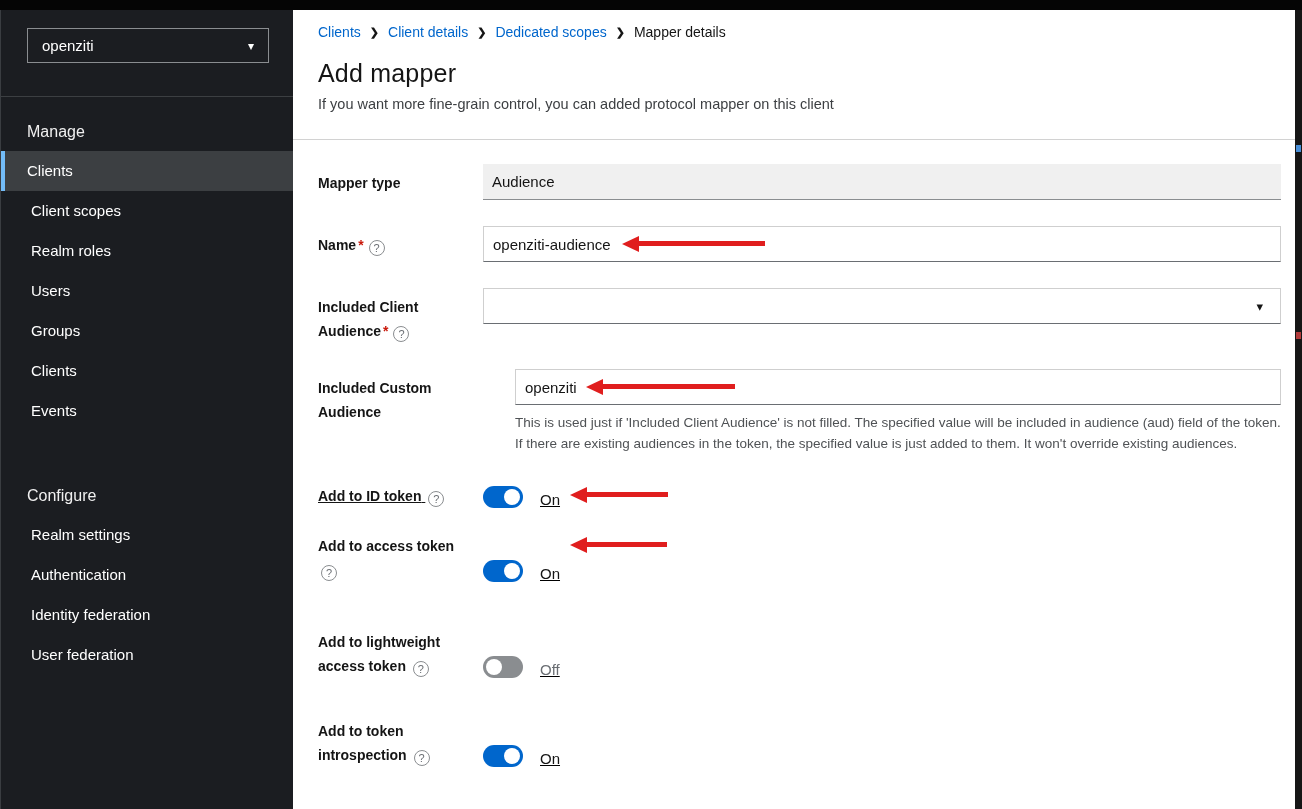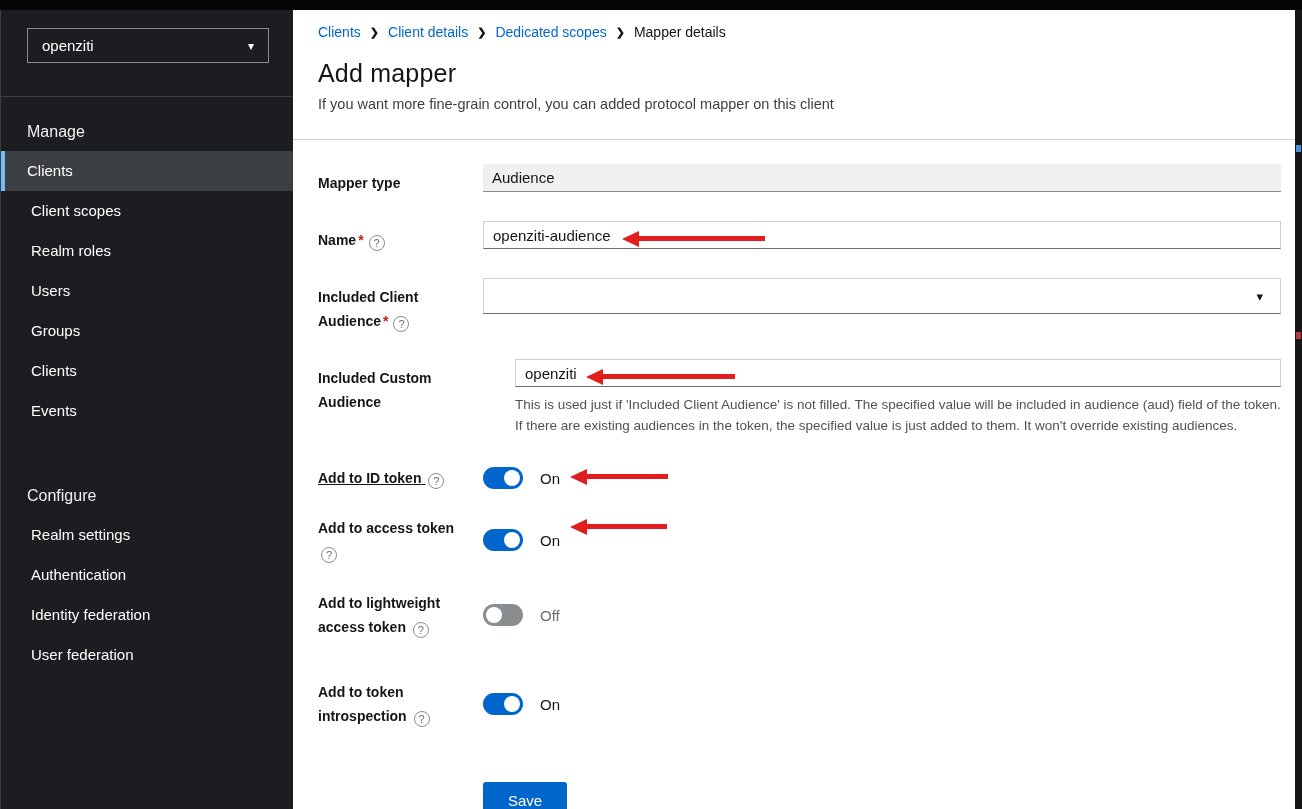--- a/index.html
+++ b/index.html
@@ -40,31 +40,31 @@
   .form { padding:24px 21px 0 25px; }
   .form-row { display:flex; margin-bottom:26px; }
   .form-label { width:165px; padding:7px 15px 0 0; font-size:14px; font-weight:700;
     color:#151515; line-height:24px; flex-shrink:0; }
   .req { color:#c9190b; font-weight:700; padding:0 2px; }
   .qicon { display:inline-block; width:16px; height:16px; border:1px solid #8a8d90;
     border-radius:50%; font-size:11px; line-height:14px; text-align:center; color:#6a6e73;
     font-weight:400; vertical-align:-2px; margin-left:3px; cursor:pointer; }
   .form-field { flex:1; position:relative; }
 
-  .text-input { width:100%; height:28px; font-size:15px; color:#151515; padding:0 9px;
+  .text-input { width:100%; height:36px; font-size:15px; color:#151515; padding:0 9px;
     border:1px solid #cfcfcf; border-bottom:1px solid #6a6e73; background:#fff; outline:none;
     font-family:"Liberation Sans", sans-serif; }
   .text-input.disabled { background:#f0f0f0; border:none; border-bottom:1px solid #8a8d90; color:#151515; }
   .select-box { width:100%; height:36px; border:1px solid #cfcfcf; border-bottom:1px solid #6a6e73;
     background:#fff; display:flex; align-items:center; justify-content:flex-end;
     padding:0 17px; cursor:pointer; }
   .select-caret { font-size:13px; color:#151515; }
   .help-text { margin-top:7px; font-size:13.5px; color:#4f5255; line-height:21px; max-width:795px; }
 
-  .toggle-row .form-field { display:flex; align-items:center; padding-top:0; }
+  .toggle-row .form-field { display:flex; align-items:flex-end; padding-top:0;text-decoration:underline; }
   .toggle { width:40px; height:22px; border-radius:11px; position:relative; cursor:pointer; flex-shrink:0; }
   .toggle.on { background:#0066cc; }
   .toggle.off { background:#8a8d90; }
   .toggle .knob { position:absolute; top:3px; width:16px; height:16px; border-radius:50%; background:#fff; }
   .toggle.on .knob { right:3px; }
   .toggle.off .knob { left:3px; }
   .toggle-state { margin-left:17px; font-size:15px; padding-top:1px; }
   .toggle-state.on { color:#151515; }
   .toggle-state.off { color:#6a6e73; }
 
@@ -171,21 +171,21 @@
           <span class="qicon">?</span></div>
         <div class="form-field">
           <div class="toggle on">
               <div class="knob"></div>
             </div>
           <span class="toggle-state on">On</span>
           <div class="arrow" style="left:87px; top:3px; width:98px;"></div>
         </div>
       </div>
 
-      <div class="form-row toggle-row" style="margin-bottom:27px;">
+      <div class="form-row toggle-row" style="margin-bottom:48px;">
         <div class="form-label" style="padding-top:0;"><span>Add to access token</span>
           <span class="qicon">?</span></div>
         <div class="form-field">
           <div class="toggle on">
               <div class="knob"></div>
             </div>
           <span class="toggle-state on">On</span>
           <div class="arrow" style="left:87px; top:3px; width:97px;"></div>
         </div>
       </div>

